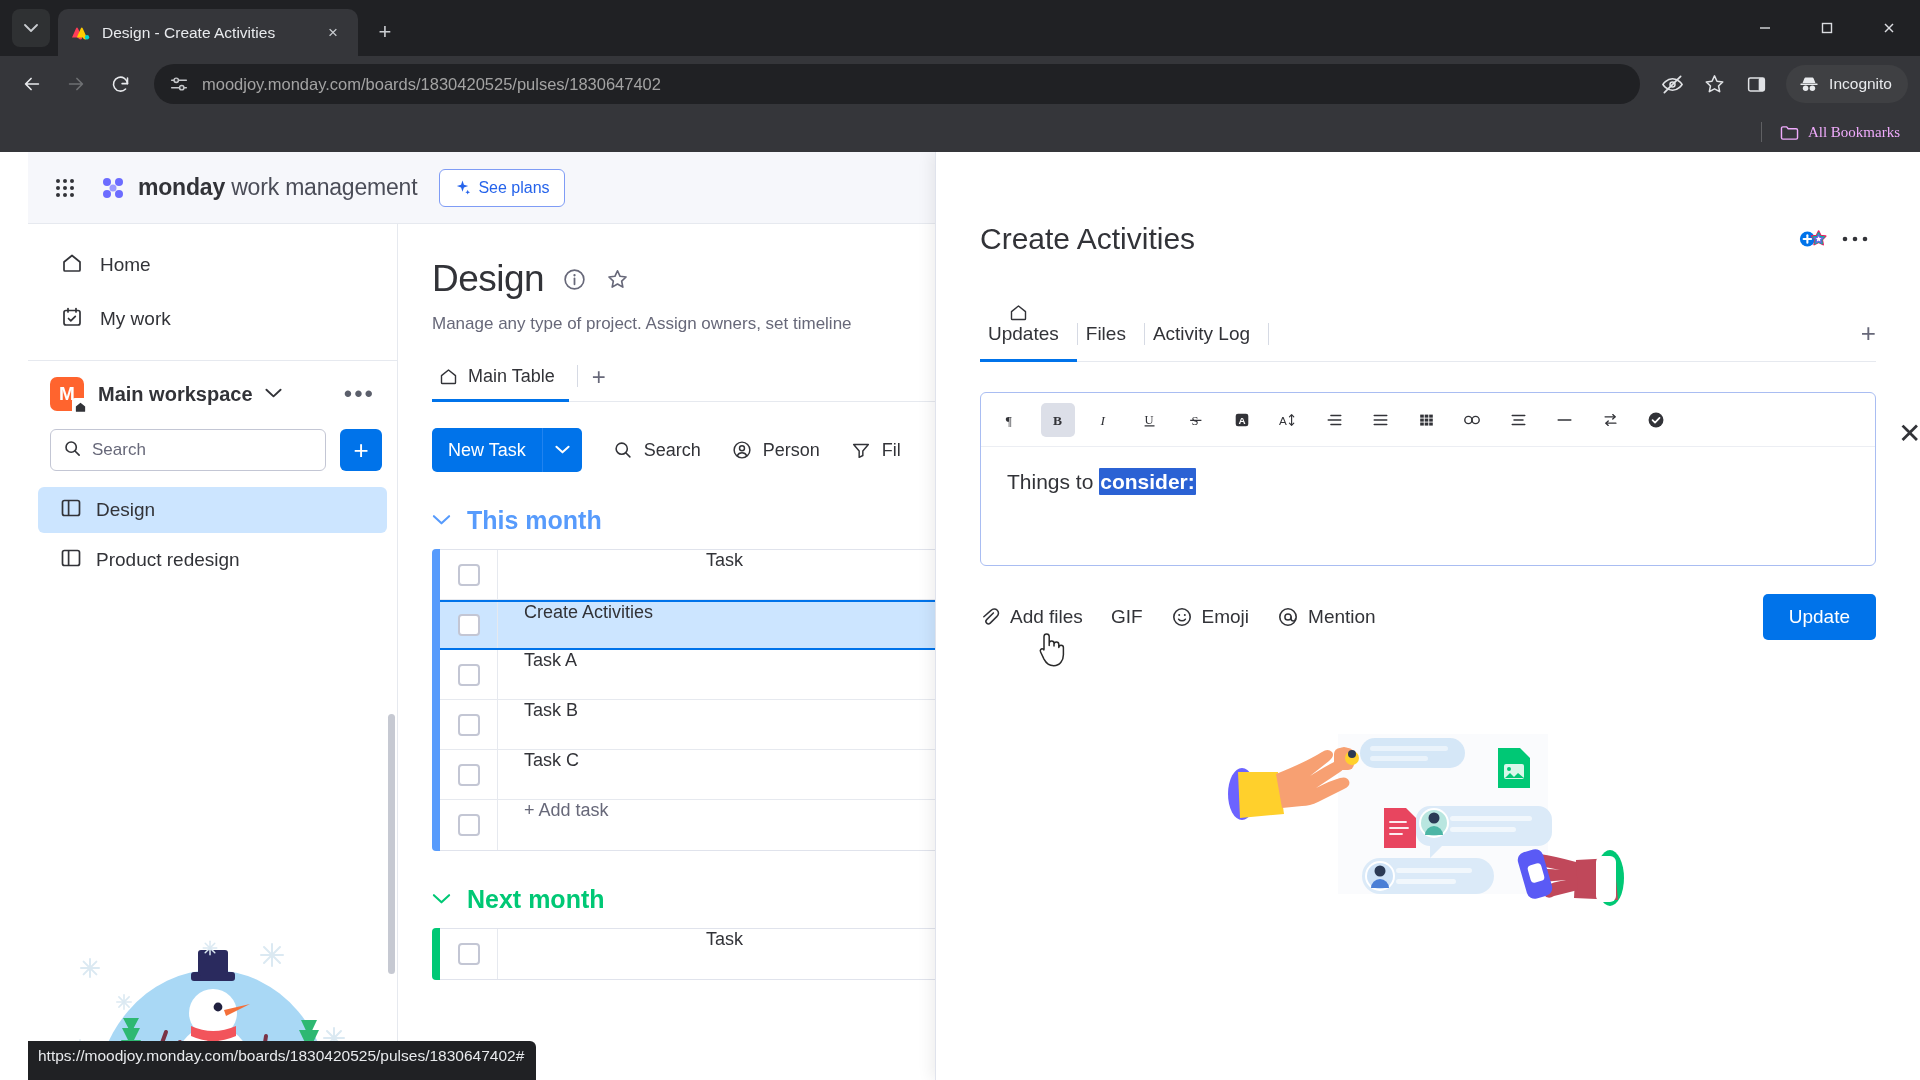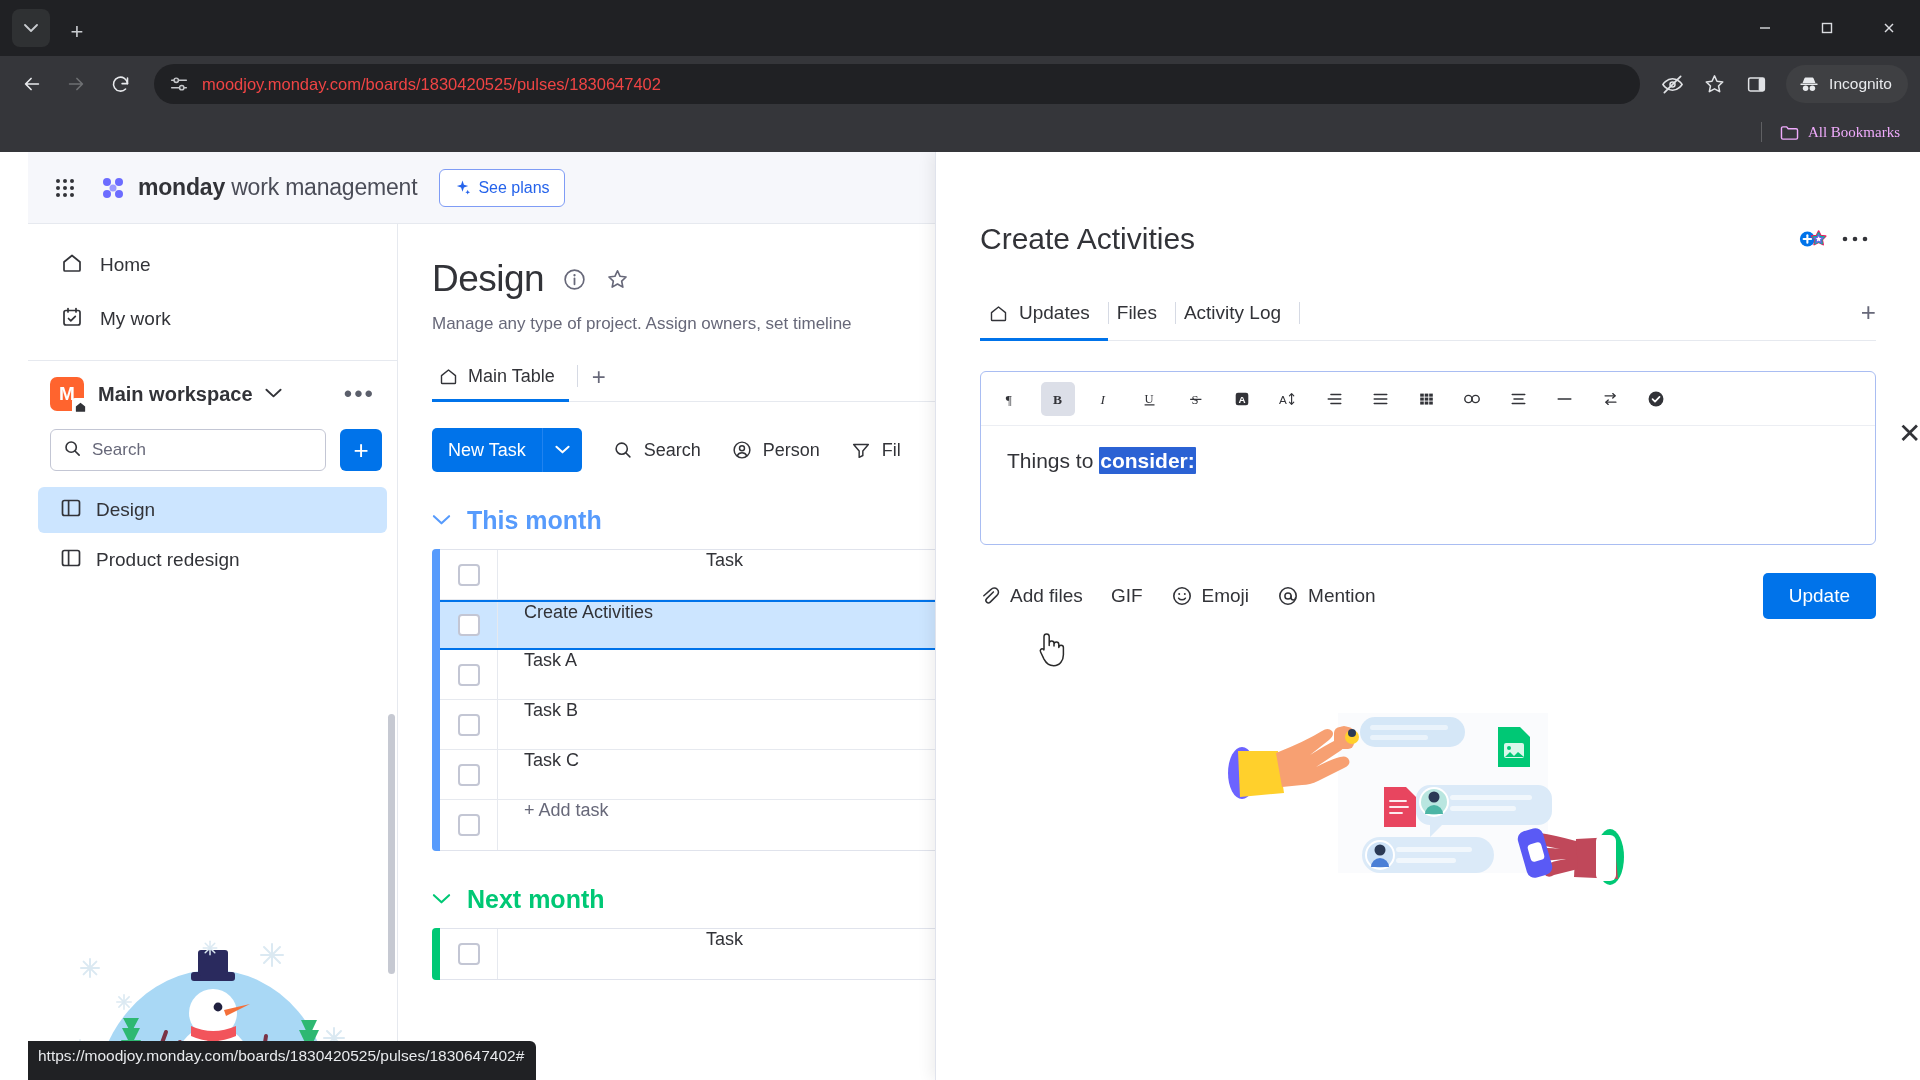--- a/index.html
+++ b/index.html
@@ -56,21 +56,21 @@
   .nav-btn {
     width: 40px; height: 40px; border-radius: 50%; display: flex; align-items: center;
     justify-content: center; color: #e8eaed; margin-right: 4px; cursor: pointer; flex: 0 0 40px;
   }
   .nav-btn.disabled { color: #6e7073; }
   .omnibox {
     flex: 1; height: 40px; background: #202124; border-radius: 20px; display: flex;
     align-items: center; padding: 0 14px; margin: 0 10px; cursor: text; min-width: 0;
   }
   .omni-icon { width: 22px; height: 22px; margin-right: 12px; flex: 0 0 22px; }
-  .omni-url { color: #ef4444; font-size: 16.5px; white-space: nowrap; overflow: hidden; }
+  .omni-url { color: #a3a3a3; font-size: 16.5px; white-space: nowrap; overflow: hidden; }
   .tb-icon {
     width: 40px; height: 40px; border-radius: 50%; display: flex; align-items: center;
     justify-content: center; color: #e0e2e5; margin-left: 2px; cursor: pointer; flex: 0 0 40px;
   }
   .incognito-pill {
     height: 38px; border-radius: 19px; background: #3f4043; display: flex; align-items: center;
     padding: 0 16px 0 12px; margin-left: 10px; color: #e8eaed; font-size: 15.5px; cursor: pointer;
     white-space: nowrap;
   }
   .incognito-pill svg { margin-right: 9px; }
@@ -243,21 +243,21 @@
   .panel-title-row { display: flex; align-items: center; }
   .panel-title { font-size: 30px; color: #323338; font-weight: 400; }
   .panel-actions { margin-left: auto; display: flex; align-items: center; }
   .panel-act {
     width: 42px; height: 42px; display: flex; align-items: center; justify-content: center;
     cursor: pointer; color: #323338; border-radius: 6px;
   }
   .panel-tabs { display: flex; align-items: flex-end; margin-top: 34px; border-bottom: 1px solid #e6e9ef; }
   .ptab {
     display: flex; align-items: center; font-size: 19px; color: #323338; padding: 8px 18px 14px 8px;
-    cursor: pointer; border-bottom: 3px solid transparent; margin-bottom: -1px;
+    cursor: pointer; border-bottom: 3px solid transparent; margin-bottom: -1px; flex-direction: column;
   }
   .ptab.active { border-bottom-color: #0073ea; }
   .ptab svg { margin-right: 10px; }
   .ptab-sep { width: 1px; height: 22px; background: #d6dae4; margin: 0 0 16px 0; }
   .ptab-plus { margin-left: auto; font-size: 26px; color: #676879; padding-bottom: 12px; cursor: pointer; font-weight: 300;}
 
   .editor {
     margin-top: 30px; border: 1px solid #a9bdf2; border-radius: 6px; overflow: hidden;
     background: #fff;
   }
@@ -299,20 +299,31 @@
 </head>
 <body>
 
 <div class="browser">
 
   <div class="tabstrip">
     <div class="tab-list-btn">
       <svg width="14" height="10" viewBox="0 0 14 10">
           <path d="M1 2l6 6 6-6" stroke="#c9ccd0" stroke-width="1.8" fill="none" stroke-linecap="round" stroke-linejoin="round"></path>
         </svg>
+    </div>
+    <div class="tab">
+      <span class="tab-favicon">
+        <svg width="20" height="20" viewBox="0 0 20 20">
+          <path d="M2 14.5 L6 5.5 Q7 3.6 8 5.5 L12 14.5 Q12.6 16.4 10.6 16.4 Q8.6 16.4 8 14.5 Z" fill="#ff3d57"></path>
+          <path d="M6.8 14.5 L10.8 5.5 Q11.8 3.6 12.8 5.5 L16.8 14.5 Q17.4 16.4 15.4 16.4 Q13.4 16.4 12.8 14.5 Z" fill="#ffcb00"></path>
+          <circle cx="17" cy="14.2" r="2.2" fill="#00d2d2"></circle>
+        </svg>
+      </span>
+      <span class="tab-title">Design - Create Activities</span>
+      <span class="tab-close">×</span>
     </div>
     <div class="tab-new">+</div>
     <div class="win-controls">
       <div class="win-btn">
         <svg width="14" height="14" viewBox="0 0 14 14">
             <line x1="2" y1="7" x2="12" y2="7" stroke="currentColor" stroke-width="1.4"></line>
           </svg>
       </div>
       <div class="win-btn">
         <svg width="14" height="14" viewBox="0 0 14 14">

